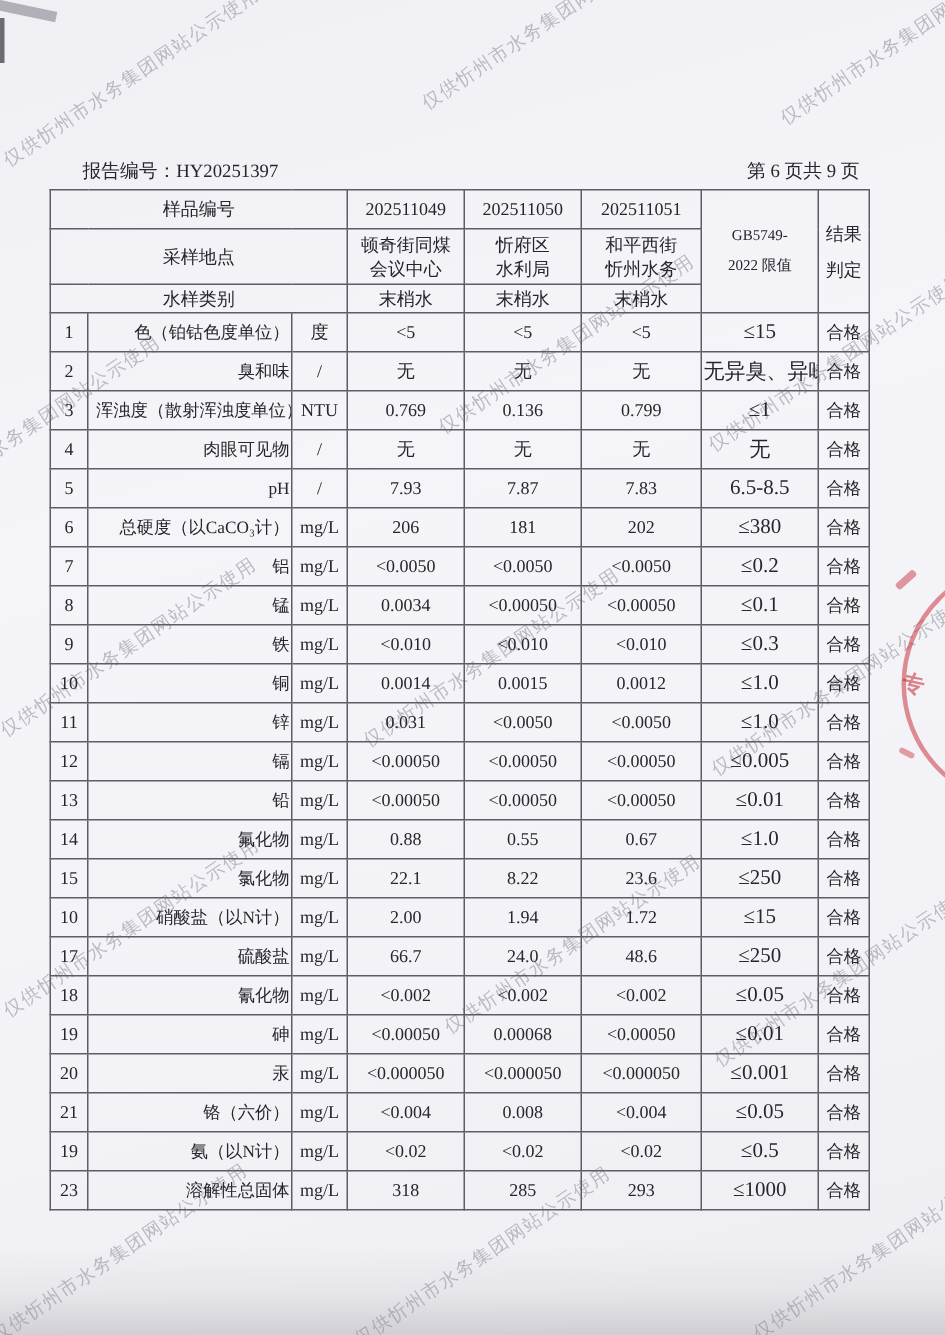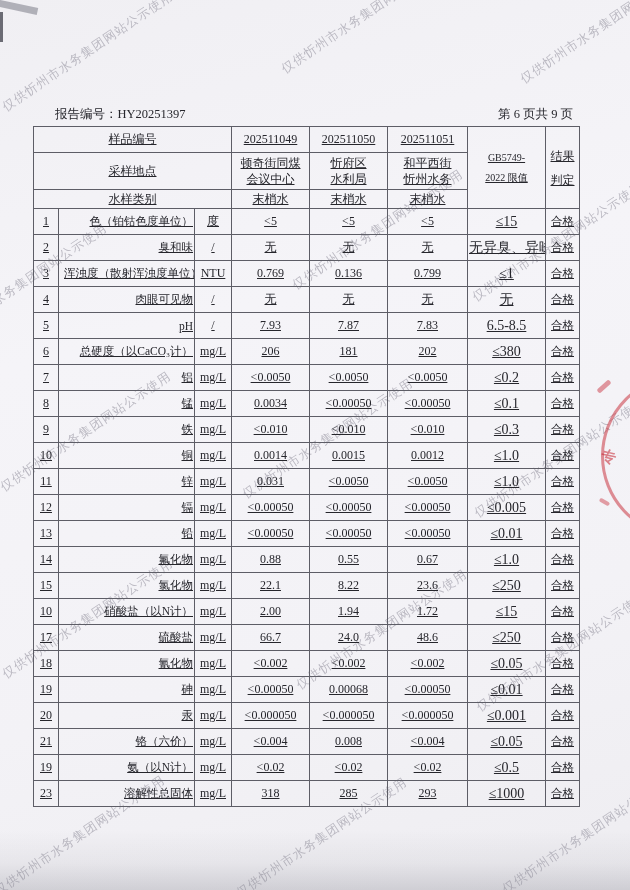--- a/index.html
+++ b/index.html
@@ -23,21 +23,21 @@
   .bottom-band{position:absolute;left:0;bottom:0;width:100%;height:60px;z-index:3;pointer-events:none;
     background:linear-gradient(180deg,rgba(140,140,150,0) 0%,rgba(140,140,150,.10) 55%,rgba(125,125,136,.28) 100%);}
   
   .doc-title{position:absolute;top:72px;left:0;width:100%;text-align:center;
     font-size:17.5px;font-weight:700;letter-spacing:1px;color:#1d1d23;z-index:4;}
   .meta-row{position:absolute;top:106px;left:55px;width:518px;display:flex;
     justify-content:space-between;font-size:12.5px;z-index:4;}
   .meta-left,.meta-right{white-space:nowrap;}
   
   .tbl-wrap{position:absolute;left:33px;top:126px;z-index:4;}
-  table{border-collapse:collapse;table-layout:fixed;width:546px;text-decoration:underline;}
+  table{border-collapse:collapse;table-layout:fixed;width:546px;}
   td{
     border:1px solid #5d5d66;text-align:center;vertical-align:middle;
     font-size:12px;padding:0 1px;overflow:hidden;color:#26262c;
   }
   thead td{white-space:pre-line;line-height:1.35;}
   tr.h1 td{height:25px;}
   tr.h2 td{height:36px;}
   tr.h3 td{height:18px;}
   tbody td{height:25px;white-space:nowrap;}
   td.name-col{text-align:right;padding-left:5px;font-size:11.5px;}

